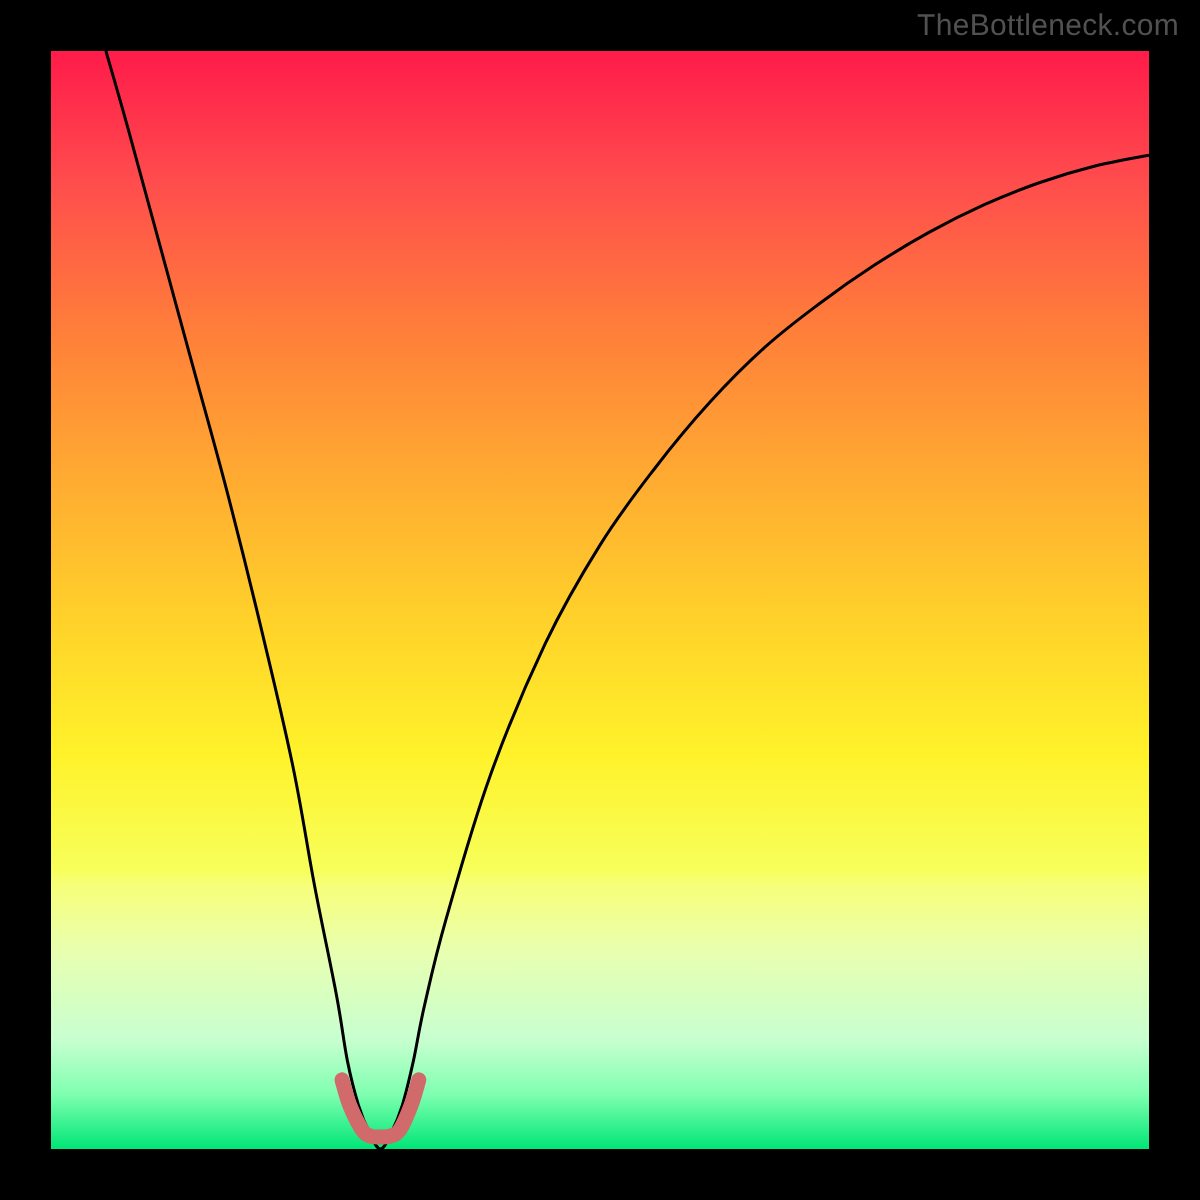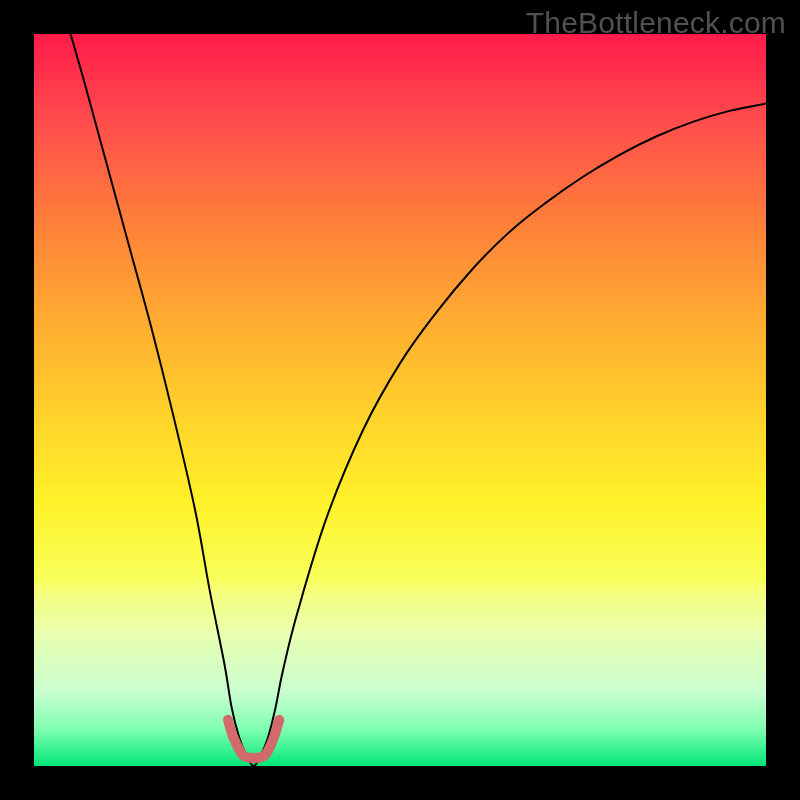--- a/index.html
+++ b/index.html
@@ -30,21 +30,21 @@
       #c8ffd0 90%,
       #7fffb0 95%,
       #00e676 100%
     );
   }
   .brand {
     position: absolute;
     top: 6px;
     right: 14px;
     color: #515151;
-    font-size: 30px;
+    font-size: 20px;
     font-weight: 500;
     letter-spacing: 0.2px;
     user-select: none;
   }
   svg.plot {
     position: absolute;
     left: 0;
     top: 0;
   }
 </style>

